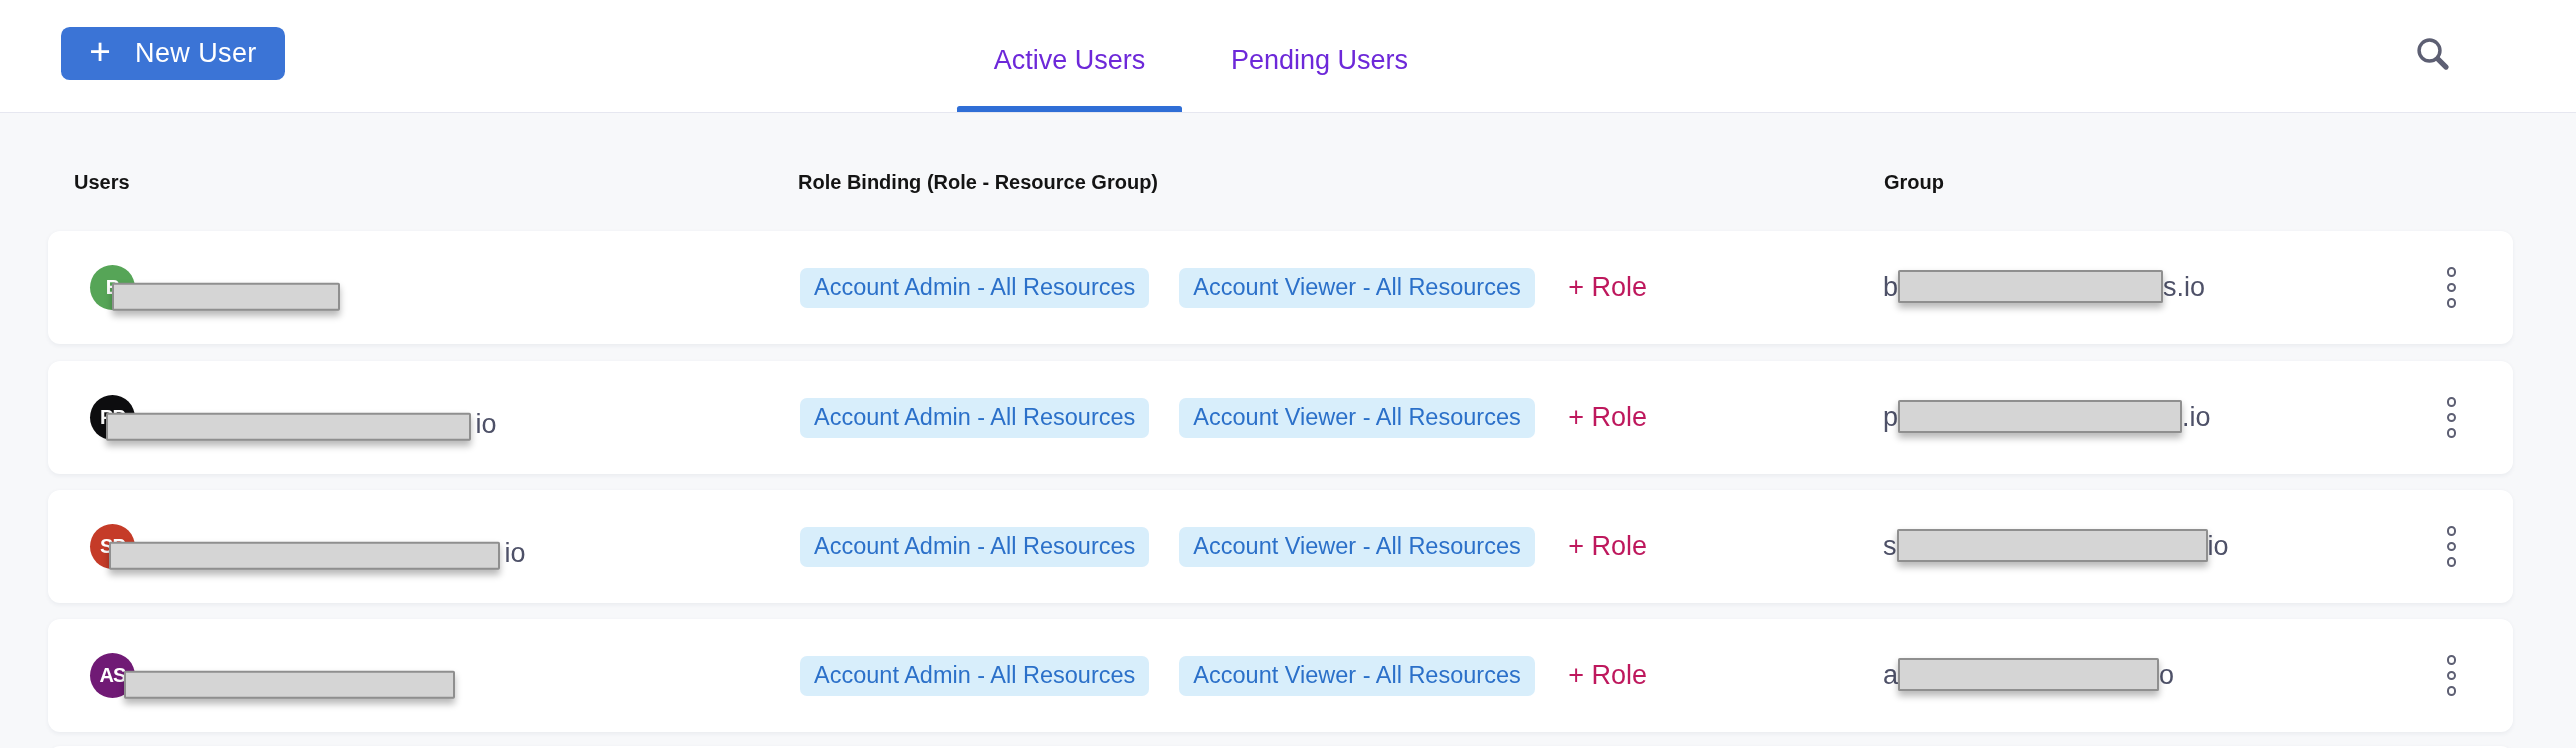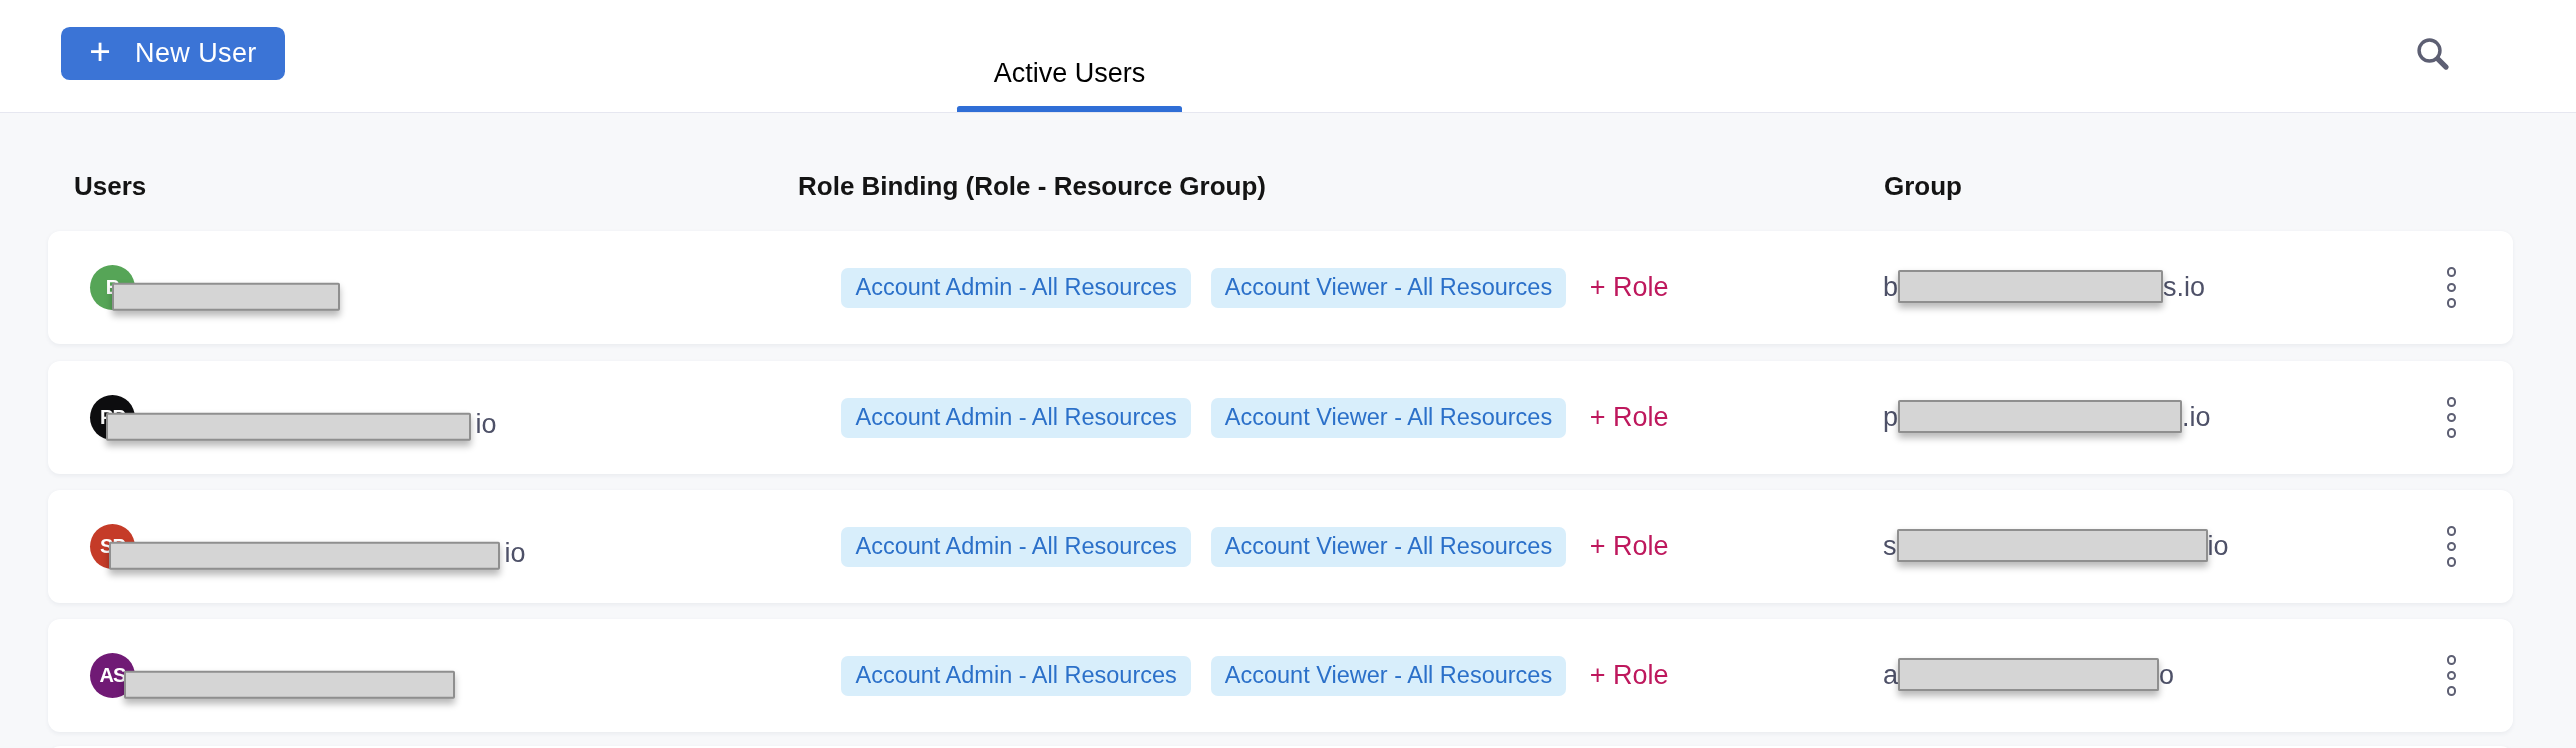--- a/index.html
+++ b/index.html
@@ -10,48 +10,48 @@
   .topbar { position:relative; width:100%; height:113px; background:#ffffff;
             border-bottom:1.7px solid #e6e7f0; }
   .new-user-btn { position:absolute; left:61px; top:27px; width:224px; height:53px;
                   background:#3b74d6; border:none; border-radius:8.7px; cursor:pointer;
                   display:flex; align-items:center; justify-content:center; gap:12.2px;
                   color:#ffffff; }
   .new-user-btn .plus { font-size:37px; font-weight:400; line-height:1; margin-top:-3.5px; }
   .new-user-btn .lbl  { font-size:27px; font-weight:400; letter-spacing:0.4px;margin-left:12px; }
 
   .tab { position:absolute; top:0; height:112px; display:flex; align-items:flex-end;
-         justify-content:center; padding-bottom:23px; cursor:pointer;
-         color:#000000; font-size:27px; }
+         justify-content:center; padding-bottom:36px; cursor:pointer;
+         color:#6d28d9; font-size:27px; }
   .tab-active  { left:957px; width:225px; }
   .tab-pending { left:1207px; width:225px; }
   .tab-active::after { content:""; position:absolute; left:0; bottom:0; width:100%;
                        height:6.1px; background:#2f6ed6; border-radius:2.6px 2.6px 0 0; }
 
   .search-btn { position:absolute; left:2411px; top:33px; width:44px; height:44px;
                 background:transparent; border:none; cursor:pointer; }
 
   
   .content { position:relative; width:100%; height:635px; }
-  .colhead { position:absolute; top:58px; font-size:26px; font-weight:700; color:#141414; }
+  .colhead { position:absolute; top:58px; font-size:20px; font-weight:700; color:#141414; }
   .colhead.users { left:74px; }
   .colhead.roles { left:798px; }
   .colhead.email { left:1884px; }
 
   .row-card { position:absolute; left:48px; width:2465px; height:113px;
               background:#ffffff; border-radius:12.2px;
               box-shadow:0 1.7px 4.4px rgba(40,45,80,0.06); }
   .row-0 { top:118px; } .row-1 { top:248px; } .row-2 { top:377px; } .row-3 { top:506px; }
   .row-partial { position:absolute; left:48px; top:633px; width:2465px; height:140px;
                  background:#ffffff; border-radius:12.2px 12.2px 0 0;
                  box-shadow:0 1.7px 4.4px rgba(40,45,80,0.06); }
 
   .cell { position:absolute; top:0; height:100%; display:flex; align-items:center; }
   .cell-user  { left:42px;   width:698px; }
-  .cell-roles { left:752px;  width:872px; gap:20px;justify-content:flex-end; }
+  .cell-roles { left:752px;  width:872px; gap:30px; }
   .cell-email { left:1835px; width:541px; }
   .cell-menu  { left:2379px; width:49px; justify-content:center; }
 
   .avatar { width:45px; height:45px; border-radius:50%; flex:0 0 45px;
             display:flex; align-items:center; justify-content:center;
             color:#ffffff; font-size:20px; font-weight:700; letter-spacing:-0.9px; }
 
   .redaction { background:#d5d5d5; border:2.6px solid #8f8f8f; border-radius:1.7px;
                box-shadow:0 4.4px 7px rgba(0,0,0,0.28); height:28px; flex:0 0 auto; }
   .name-red { transform:translateY(8.7px); }
@@ -81,20 +81,21 @@
 </head>
 <body>
 
 <div class="topbar">
   <button class="new-user-btn">
     <span class="plus">+</span>
     <span class="lbl">New User</span>
   </button>
 
   <div class="tab tab-active">Active Users</div>
+  <div class="tab tab-pending">Pending Users</div>
 
   <button class="search-btn">
     <svg width="40" height="40" viewBox="0 0 46 46" fill="none">
       <circle cx="19" cy="19" r="12" stroke="#5d5f73" stroke-width="4"></circle>
       <line x1="28.5" y1="28.5" x2="38" y2="38" stroke="#5d5f73" stroke-width="6" stroke-linecap="round"></line>
     </svg>
   </button>
 </div>
 
 <div class="content">

